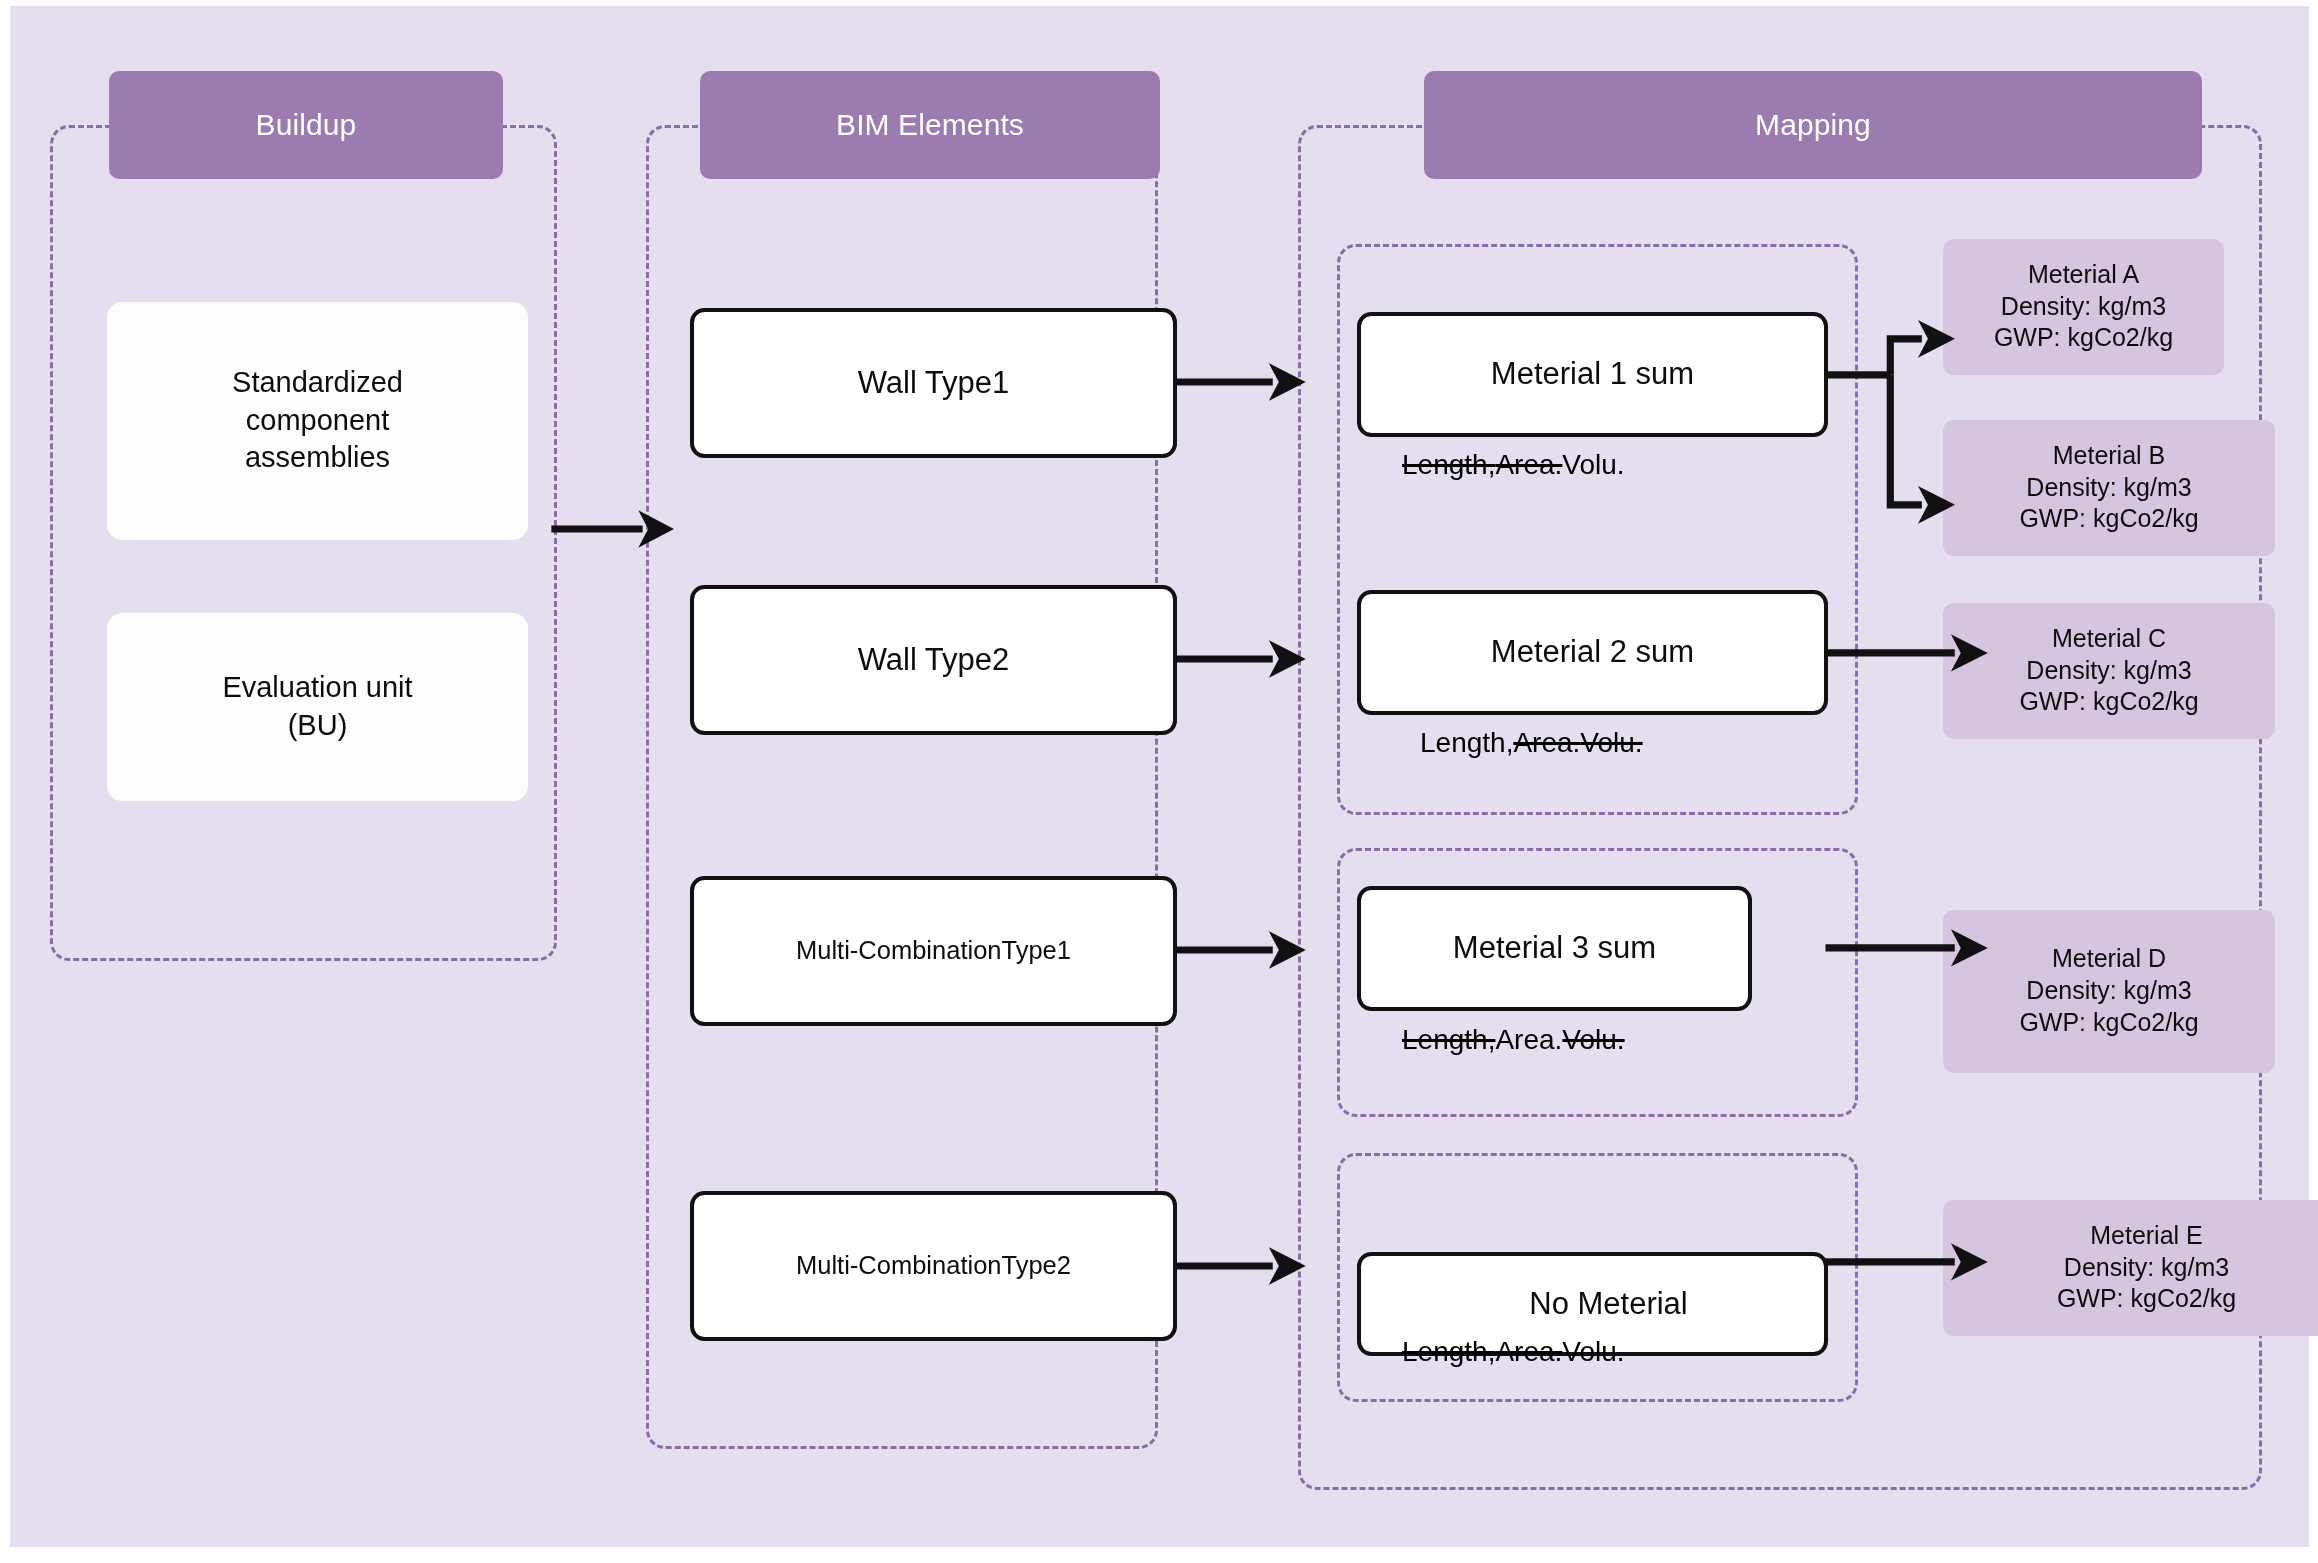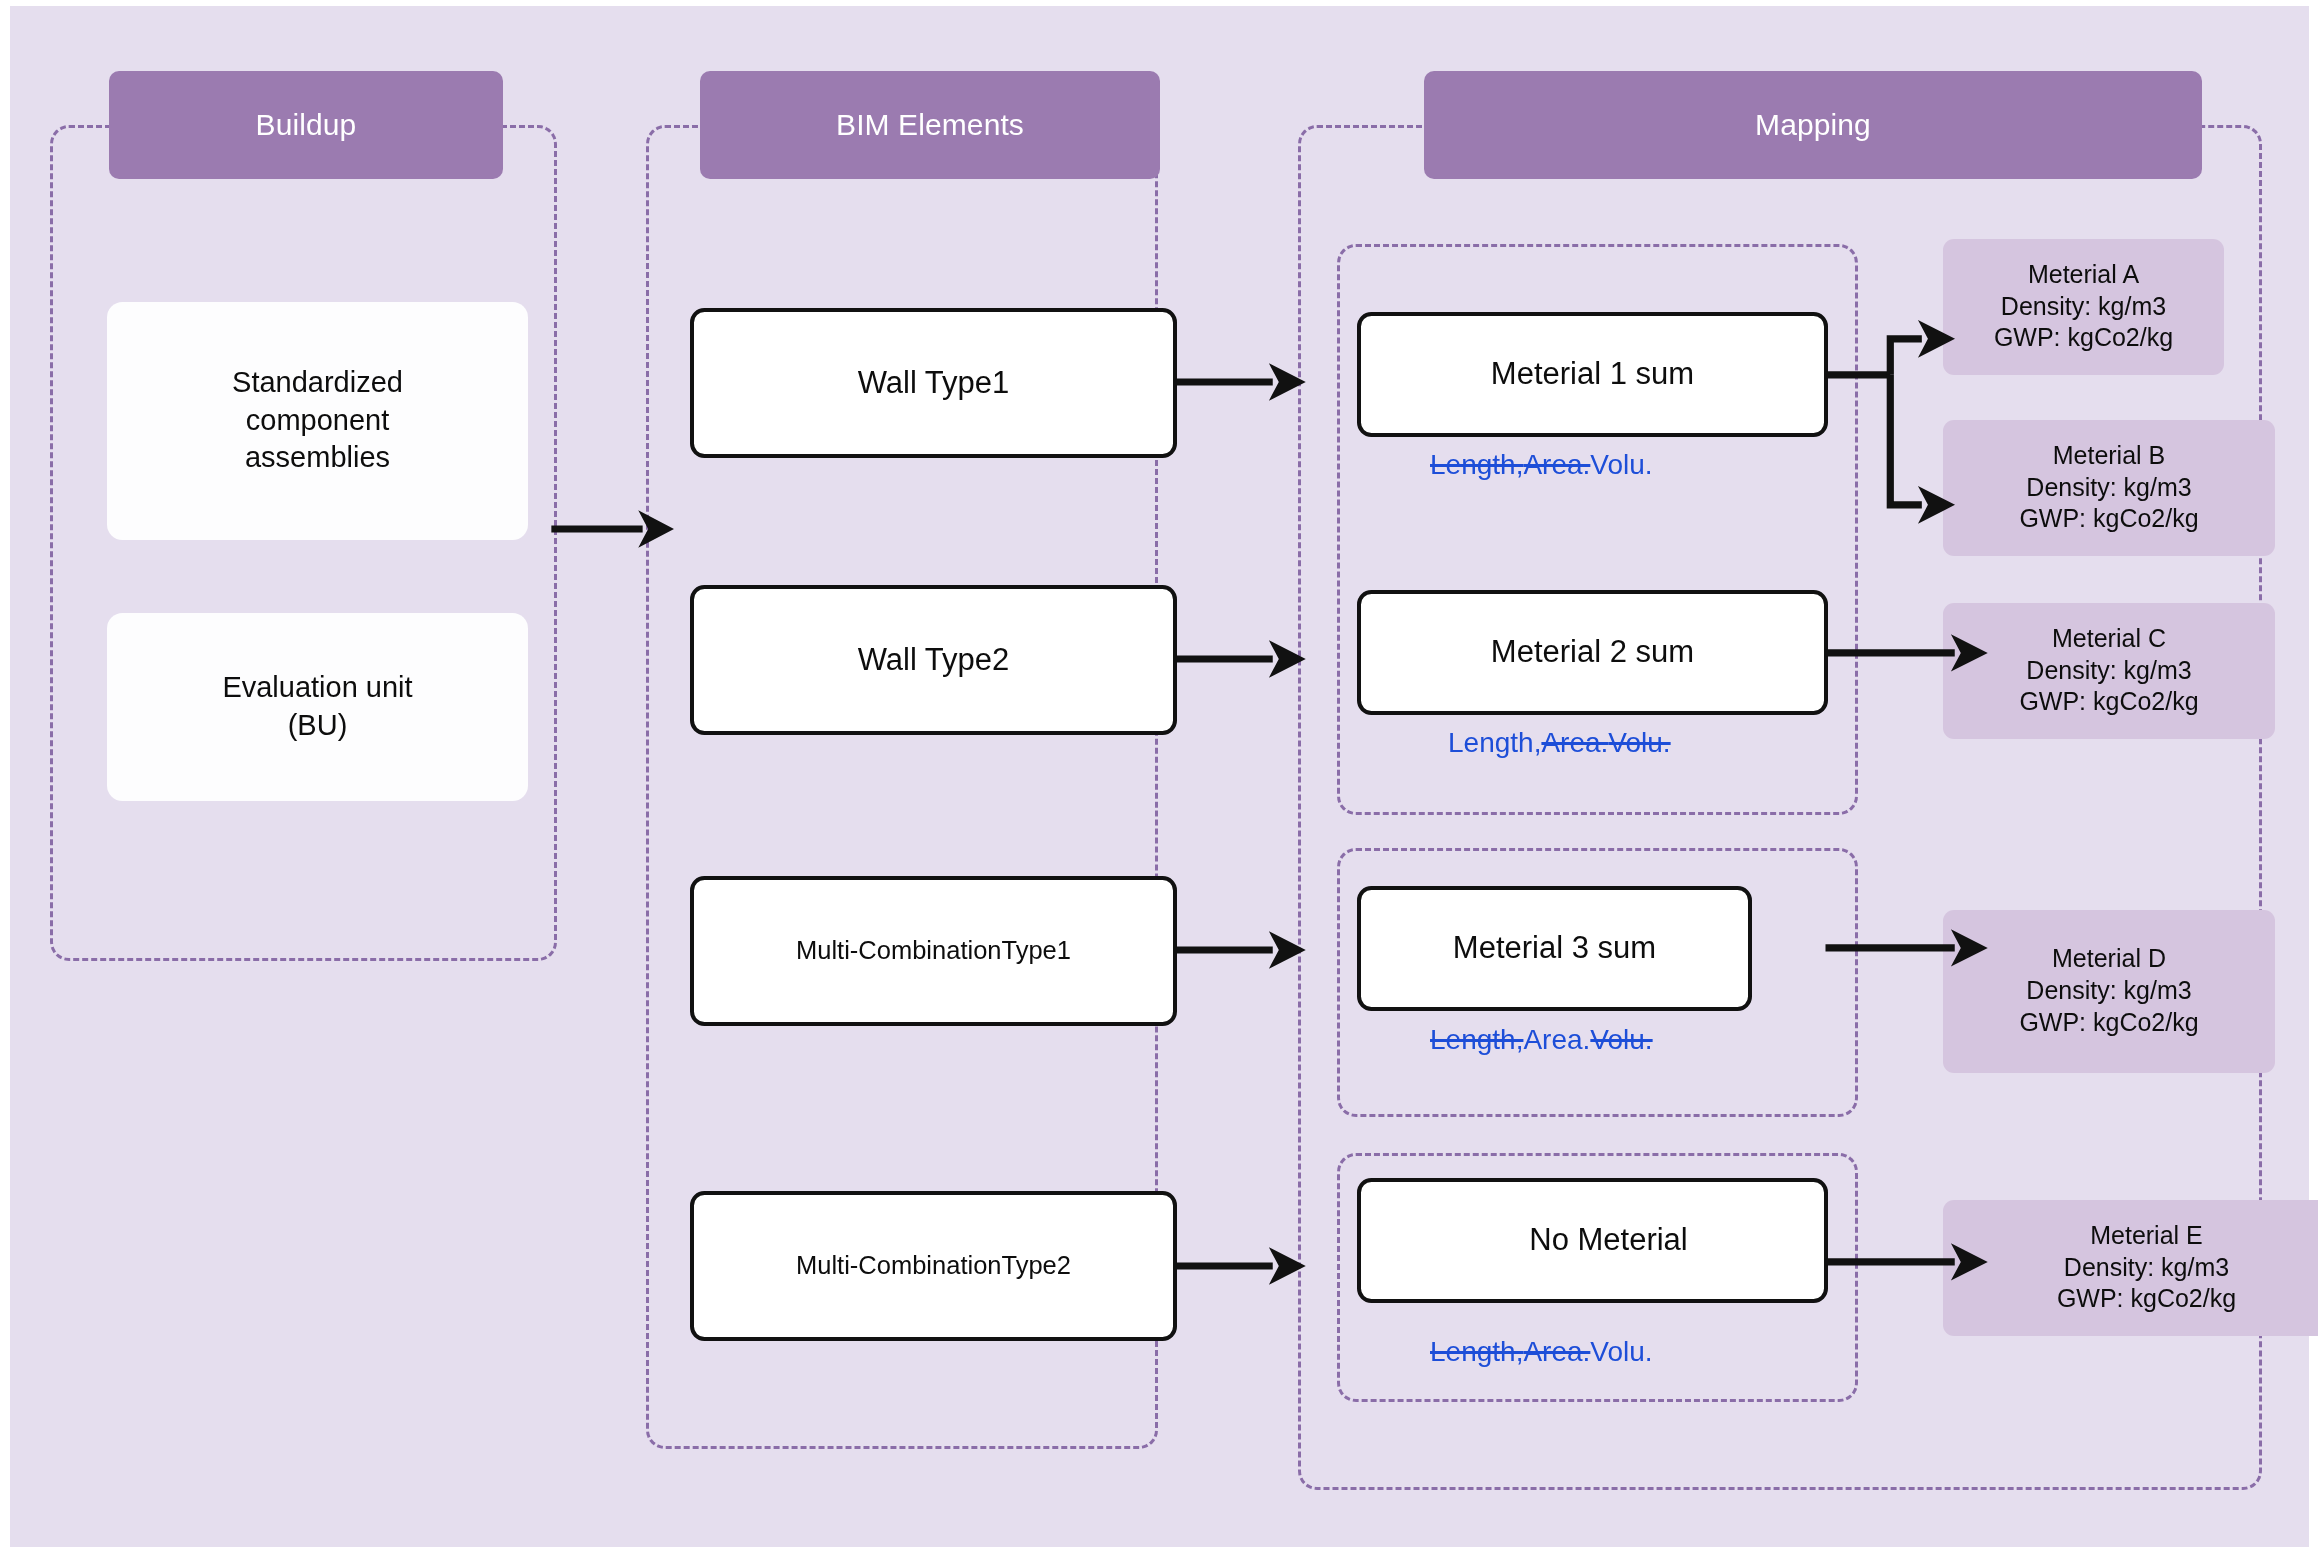--- a/index.html
+++ b/index.html
@@ -75,24 +75,23 @@
     border:3.9px dashed #8A6DA8;
     border-radius:19px;
     box-sizing:border-box;
     z-index:2;
   }
 
   
   .measure{
     position:absolute;
     font-size:28px;
-    color:#1d4ed8;
+    color:#000000;
     white-space:nowrap;
     z-index:5;
-    margin-left:28px;
   }
   .measure .strike{text-decoration:line-through; text-decoration-thickness:2.8px;}
 
   
   .mat-card{
     position:absolute;
     background:#D5C5DF;
     border-radius:11px;
     color:#0d0d0d;
     font-size:25px;
@@ -204,21 +203,21 @@
 
     <div class="hard-card big" style="left:1347px;top:880px;width:395px;height:125px;">
       <span>Meterial 3 sum</span>
     </div>
     <div class="measure" style="left:1392px;top:1018px;">
       <span class="strike">Length,</span><span>Area.</span><span class="strike">Volu.</span>
     </div>
 
     <div class="grp-box" style="left:1327px;top:1147px;width:521px;height:249px;"></div>
 
-    <div class="hard-card big" style="left:1347px;top:1172px;width:471px;height:125px;padding-left:32px;">
+    <div class="hard-card big" style="left:1347px;top:1246px;width:471px;height:104px;padding-left:32px;">
       <span>No Meterial</span>
     </div>
     <div class="measure" style="left:1392px;top:1330px;">
       <span class="strike">Length,</span><span class="strike">Area.</span><span>Volu.</span>
     </div>
 
     <div class="conn" style="left:1815px;top:327px;width:166px;height:233px;">
       <svg width="166" height="233" viewBox="0 0 300 420">
         <path d="M0,75 L118,75" stroke="#111" stroke-width="13" fill="none"></path>
         <path d="M118,75 L118,10 L175,10" stroke="#111" stroke-width="13" fill="none"></path>

